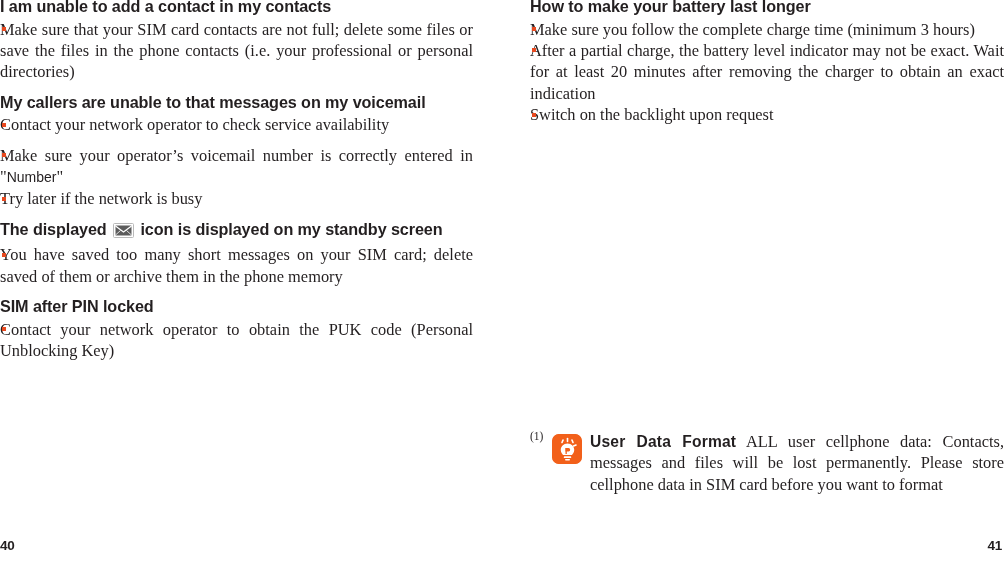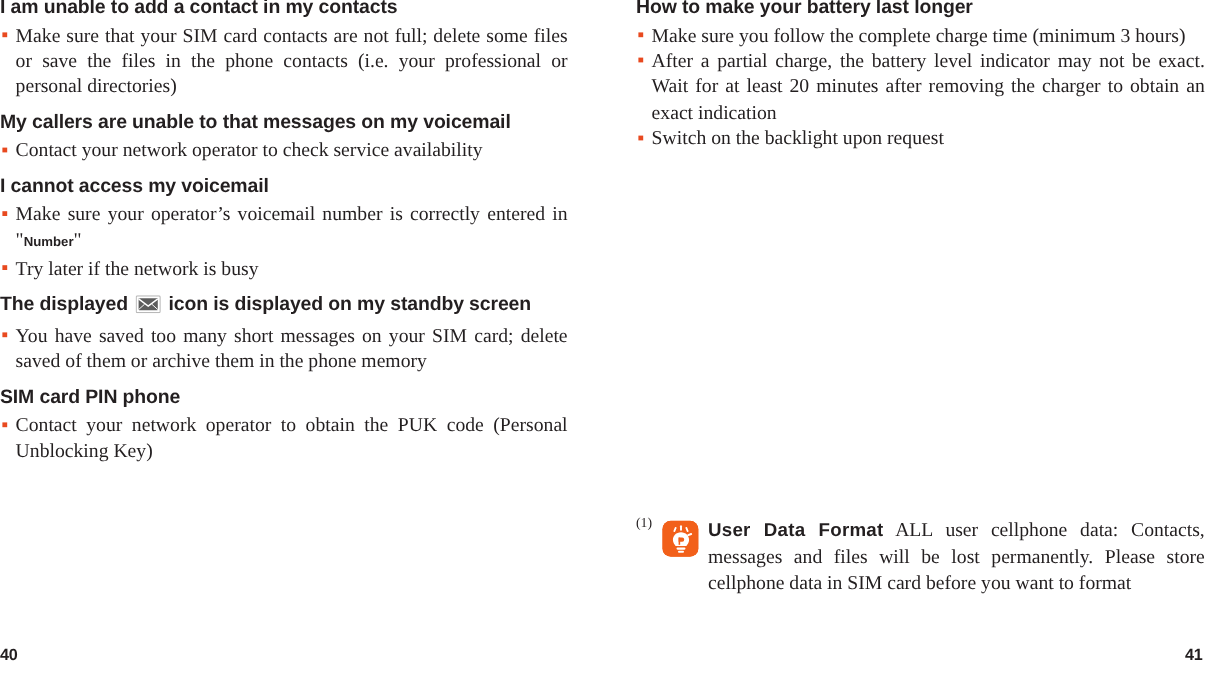--- a/index.html
+++ b/index.html
@@ -62,21 +62,21 @@
   }
 
   ul.bullets {
     list-style: none;
     margin: 0 0 9px 0;
     padding: 0;
   }
 
   ul.bullets li {
     position: relative;
-    padding-left: 13px;
+    padding-left: 0;
     margin: 0 0 0 0;
     font-size: 16.4px;
     line-height: 21.4px;
     text-align: justify;
     text-align-last: left;
     color: #231f20;
   }
   ul.bullets li.no-justify {
     text-align: left;
   }
@@ -85,22 +85,22 @@
     position: absolute;
     left: 2px;
     top: 8.5px;
     width: 4px;
     height: 4px;
     background: #e8491f;
   }
   ul.bullets li b,
   ul.bullets li strong {
     font-family: "Liberation Sans", "DejaVu Sans", sans-serif;
-    font-size: 11px;
-    font-weight: bold;
+    font-size: 14px;
+    font-weight: normal;
   }
 
   
   .envelope-icon {
     width: 21px;
     height: 15px;
     display: inline-block;
   }
 
   
@@ -173,21 +173,20 @@
       <h2 class="section-heading">I am unable to add a contact in my contacts</h2>
       <ul class="bullets">
         <li>Make sure that your SIM card contacts are not full; delete some files or save the files in the phone contacts (i.e. your professional or personal directories)</li>
       </ul>
 
       <h2 class="section-heading justified-both">My callers are unable to that messages on my voicemail</h2>
       <ul class="bullets">
         <li class="no-justify">Contact your network operator to check service availability</li>
       </ul>
 
-      <h2 class="section-heading">I cannot access my voicemail</h2>
       <ul class="bullets">
         <li><span>Make sure your operator’s voicemail number is correctly entered in "<b>Number</b>"</span></li>
         <li class="no-justify">Try later if the network is busy</li>
       </ul>
 
       <h2 class="section-heading justified-both">
         <span>The displayed</span>
         <span class="icon-inline">
           <svg class="envelope-icon" viewBox="0 0 42 30" xmlns="http://www.w3.org/2000/svg">
             <rect x="1" y="1" width="40" height="28" rx="2" ry="2" fill="#ffffff" stroke="#b9b9b9" stroke-width="2"></rect>
@@ -195,21 +194,21 @@
             <path d="M5 6 L21 18 L37 6" fill="none" stroke="#ffffff" stroke-width="2.4"></path>
             <path d="M5 24 L15 15 M37 24 L27 15" fill="none" stroke="#ffffff" stroke-width="1.6"></path>
           </svg>
         </span>
         <span>icon is displayed on my standby screen</span>
       </h2>
       <ul class="bullets">
         <li>You have saved too many short messages on your SIM card; delete saved of them or archive them in the phone memory</li>
       </ul>
 
-      <h2 class="section-heading">SIM card PIN phone</h2>
+      <h2 class="section-heading">SIM after PIN locked</h2>
       <ul class="bullets">
         <li>Contact your network operator to obtain the PUK code (Personal Unblocking Key)</li>
       </ul>
 
     </div>
 
     <div class="folio folio-left">40</div>
   </div>
 
   <div class="page page-right">

